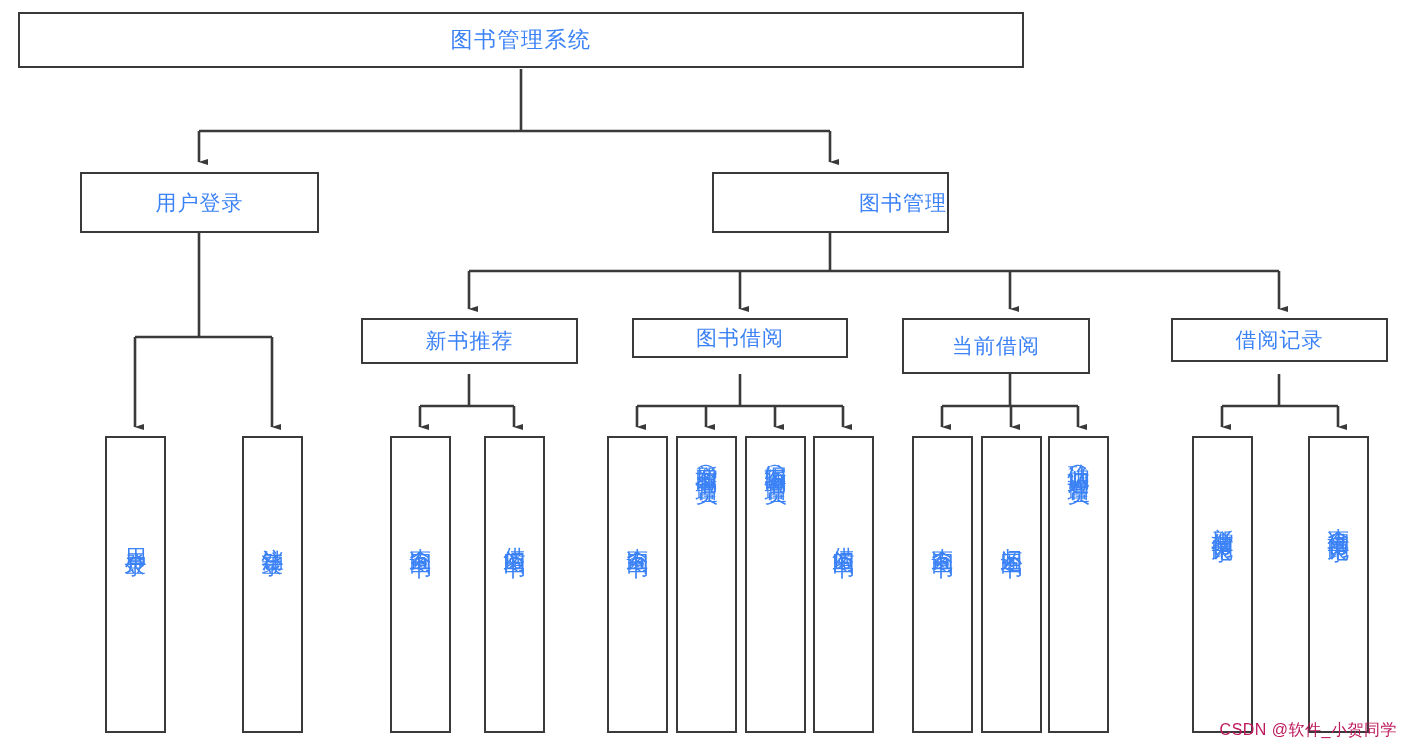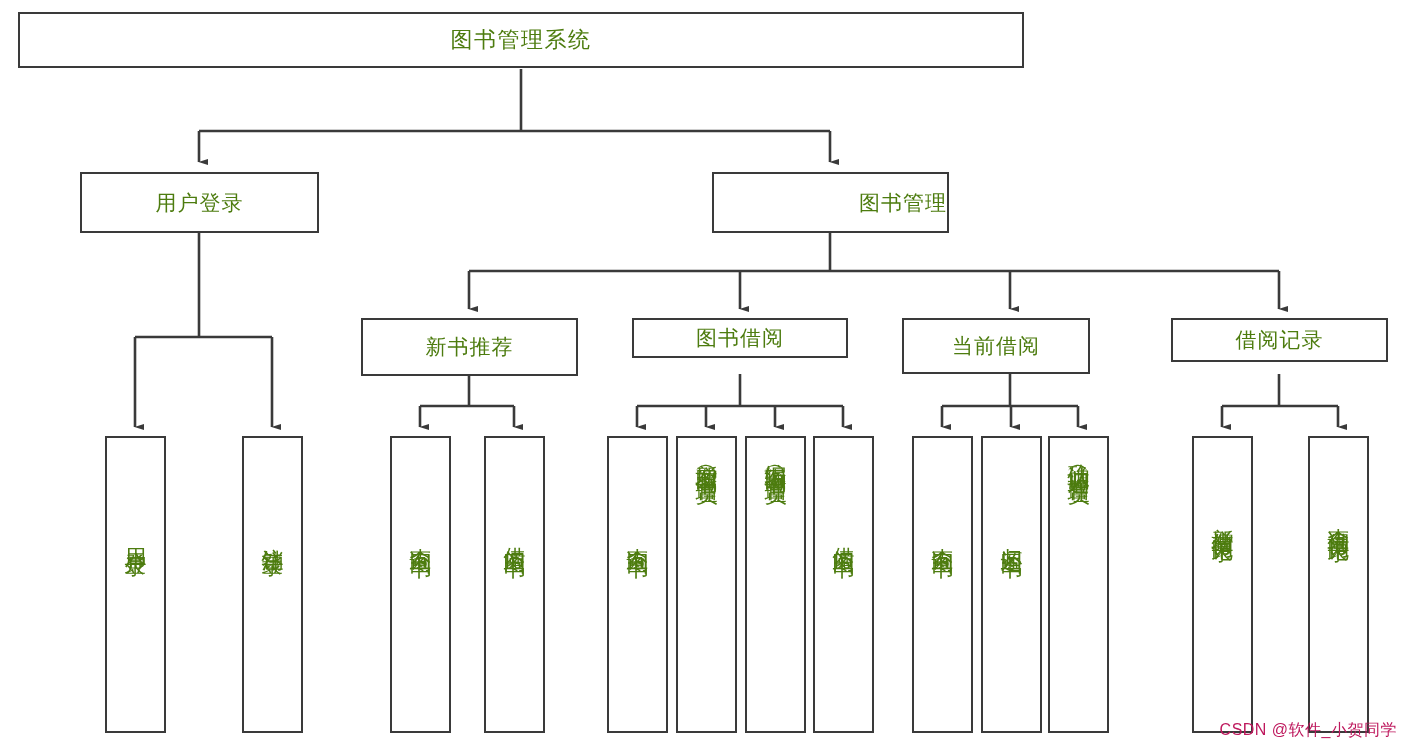--- a/index.html
+++ b/index.html
@@ -14,21 +14,21 @@
   svg#wires{position:absolute;left:0;top:0;width:1405px;height:747px;}
 
   .node{
     position:absolute;
     box-sizing:border-box;
     background:#ffffff;
     border:2.5px solid #3a3a3a;
     display:flex;
     align-items:center;
     justify-content:center;
-    color:#4d7c0f;
+    color:#3b82f6;
   }
   .node .lbl{
     display:block;
     text-align:center;
     line-height:1.12;
     white-space:pre;
   }
   
   .h-node .lbl{
     font-size:21px;
@@ -121,21 +121,21 @@
     <span class="lbl">图书管理系统</span>
   </div>
 
   <div class="node h-node" style="left:80px;top:172px;width:239px;height:61px;">
     <span class="lbl">用户登录</span>
   </div>
   <div class="node h-node" style="left:712px;top:172px;width:237px;height:61px;justify-content:flex-end;">
     <span class="lbl">图书管理</span>
   </div>
 
-  <div class="node h-node" style="left:361px;top:318px;width:217px;height:58px;">
+  <div class="node h-node" style="left:361px;top:318px;width:217px;height:46px;">
     <span class="lbl">新书推荐</span>
   </div>
   <div class="node h-node" style="left:632px;top:318px;width:216px;height:40px;">
     <span class="lbl">图书借阅</span>
   </div>
   <div class="node h-node" style="left:902px;top:318px;width:188px;height:56px;">
     <span class="lbl">当前借阅</span>
   </div>
   <div class="node h-node" style="left:1171px;top:318px;width:217px;height:44px;">
     <span class="lbl">借阅记录</span>

